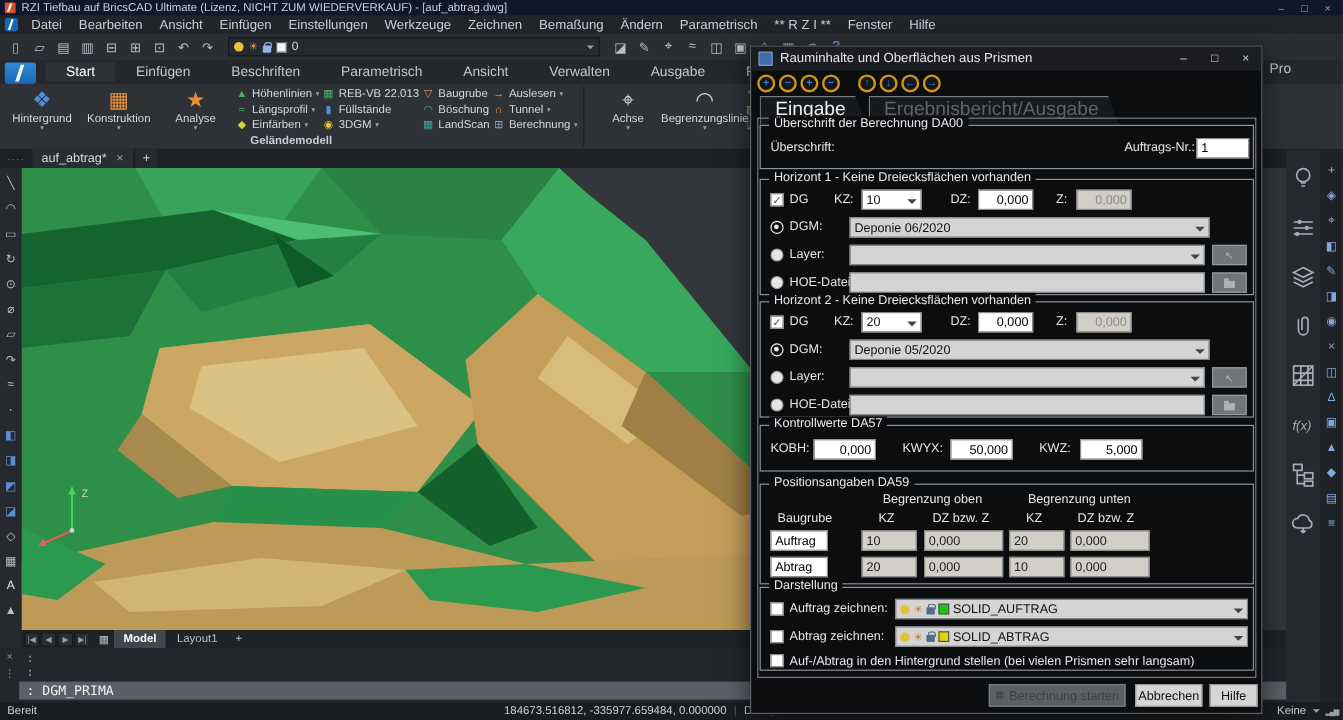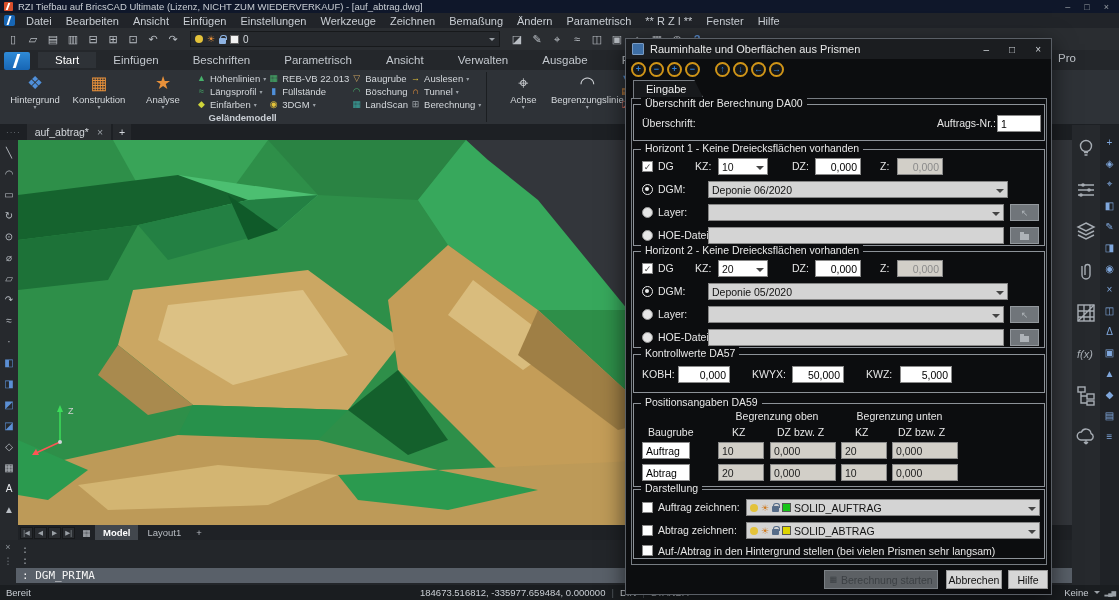--- a/index.html
+++ b/index.html
@@ -117,21 +117,21 @@
   #dialog { position:absolute; left:625px; top:38px; width:427px; height:557px; background:#0c0d0f;
             border:1px solid #5a5f66; box-shadow:0 6px 22px rgba(0,0,0,.6); z-index:50; }
   #dlg-title { position:absolute; left:0; top:0; width:100%; height:20px; background:#1b1d20;
                display:flex; align-items:center; font-size:11px; color:#e8e8e8; }
   #dlg-icon { width:12px; height:12px; background:#3d6ea5; border:1px solid #7a9cc4; margin:0 6px 0 6px; border-radius:1px;}
   #dlg-controls { margin-left:auto; display:flex; gap:20px; padding-right:10px; font-size:10px; color:#cfd3d8;}
   #dlg-nav { position:absolute; left:5px; top:23px; display:flex; gap:3px; }
   .nav-c { width:15px; height:15px; border-radius:50%; border:2px solid #cf9418; background:#14171a;
            color:#2f7fd6; font-size:9px; font-weight:bold; display:flex; align-items:center; justify-content:center;
            line-height:1; font-family:inherit; padding:0; }
-  #dlg-tabs { position:absolute; left:7px; top:41px; display:flex; font-size:11px; }
+  #dlg-tabs { position:absolute; left:7px; top:41px; display:flex; font-size:16px; }
   .dtab { padding:2px 16px 3px 12px; border:1px solid #777c82; border-bottom:none; background:#17191c;
           clip-path:polygon(0 0, calc(100% - 9px) 0, 100% 100%, 0 100%); }
   .dtab.active { color:#f0f0f0; }
   .dtab.disabled { color:#5f6368; margin-left:2px; }
   #dlg-content { position:absolute; left:5px; top:59px; width:416px; height:467px; border:1px solid #777c82; }
 
   .grp { position:absolute; left:7px; width:412px; border:1px solid #8d9298; }
   .grp .lg { position:absolute; top:-8px; left:7px; background:#0c0d0f; padding:0 4px; font-size:10.5px;
              color:#e8e8e8; white-space:nowrap; }
   .lbl { position:absolute; font-size:10.5px; color:#e6e6e6; height:17px; line-height:17px; white-space:nowrap;}
@@ -551,20 +551,21 @@
         <button class="nav-c">−</button>
         <button class="nav-c">+</button>
         <button class="nav-c">−</button>
         <button class="nav-c" style="margin-left: 12px;">↑</button>
         <button class="nav-c">↓</button>
         <button class="nav-c">←</button>
         <button class="nav-c">→</button>
       </div>
     <div id="dlg-tabs">
       <span class="dtab active">Eingabe</span>
+      <span class="dtab disabled">Ergebnisbericht/Ausgabe</span>
     </div>
     <div id="dlg-content"></div>
 
     <div class="grp" style="top:65px;height:37px;">
       <span class="lg">Überschrift der Berechnung DA00</span>
       <span class="lbl" style="left:8px;top:10px;">Überschrift:</span>
       <span class="lbl" style="left:303px;top:10px;">Auftrags-Nr.:</span>
       <div class="fld" style="left:363px;top:10px;width:44px;">1</div>
     </div>
 

